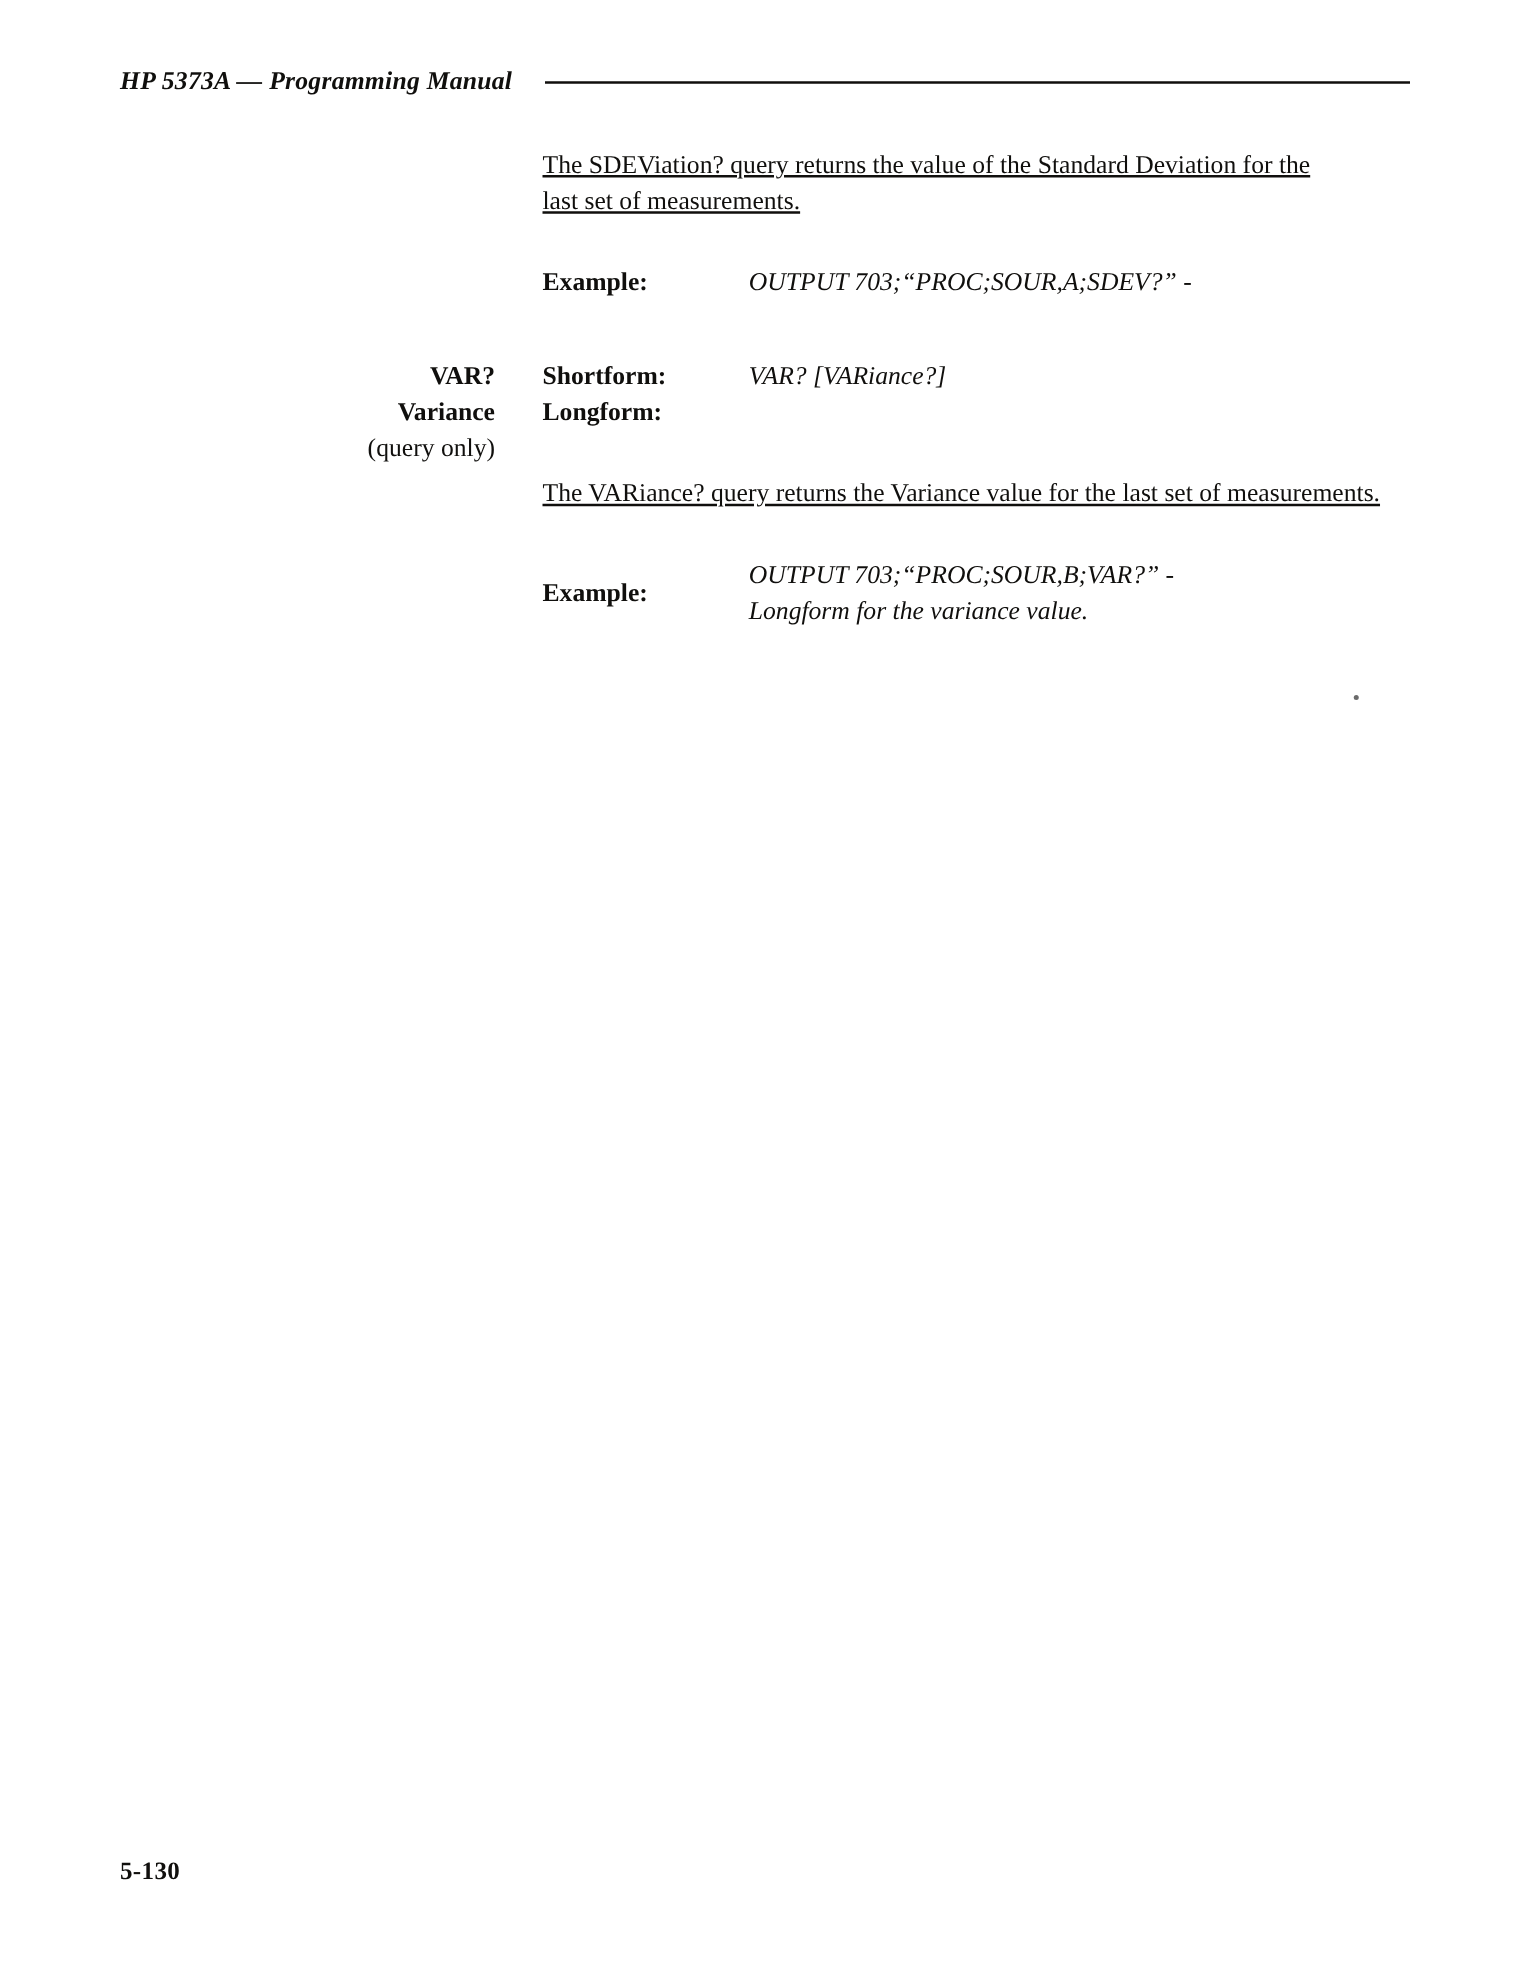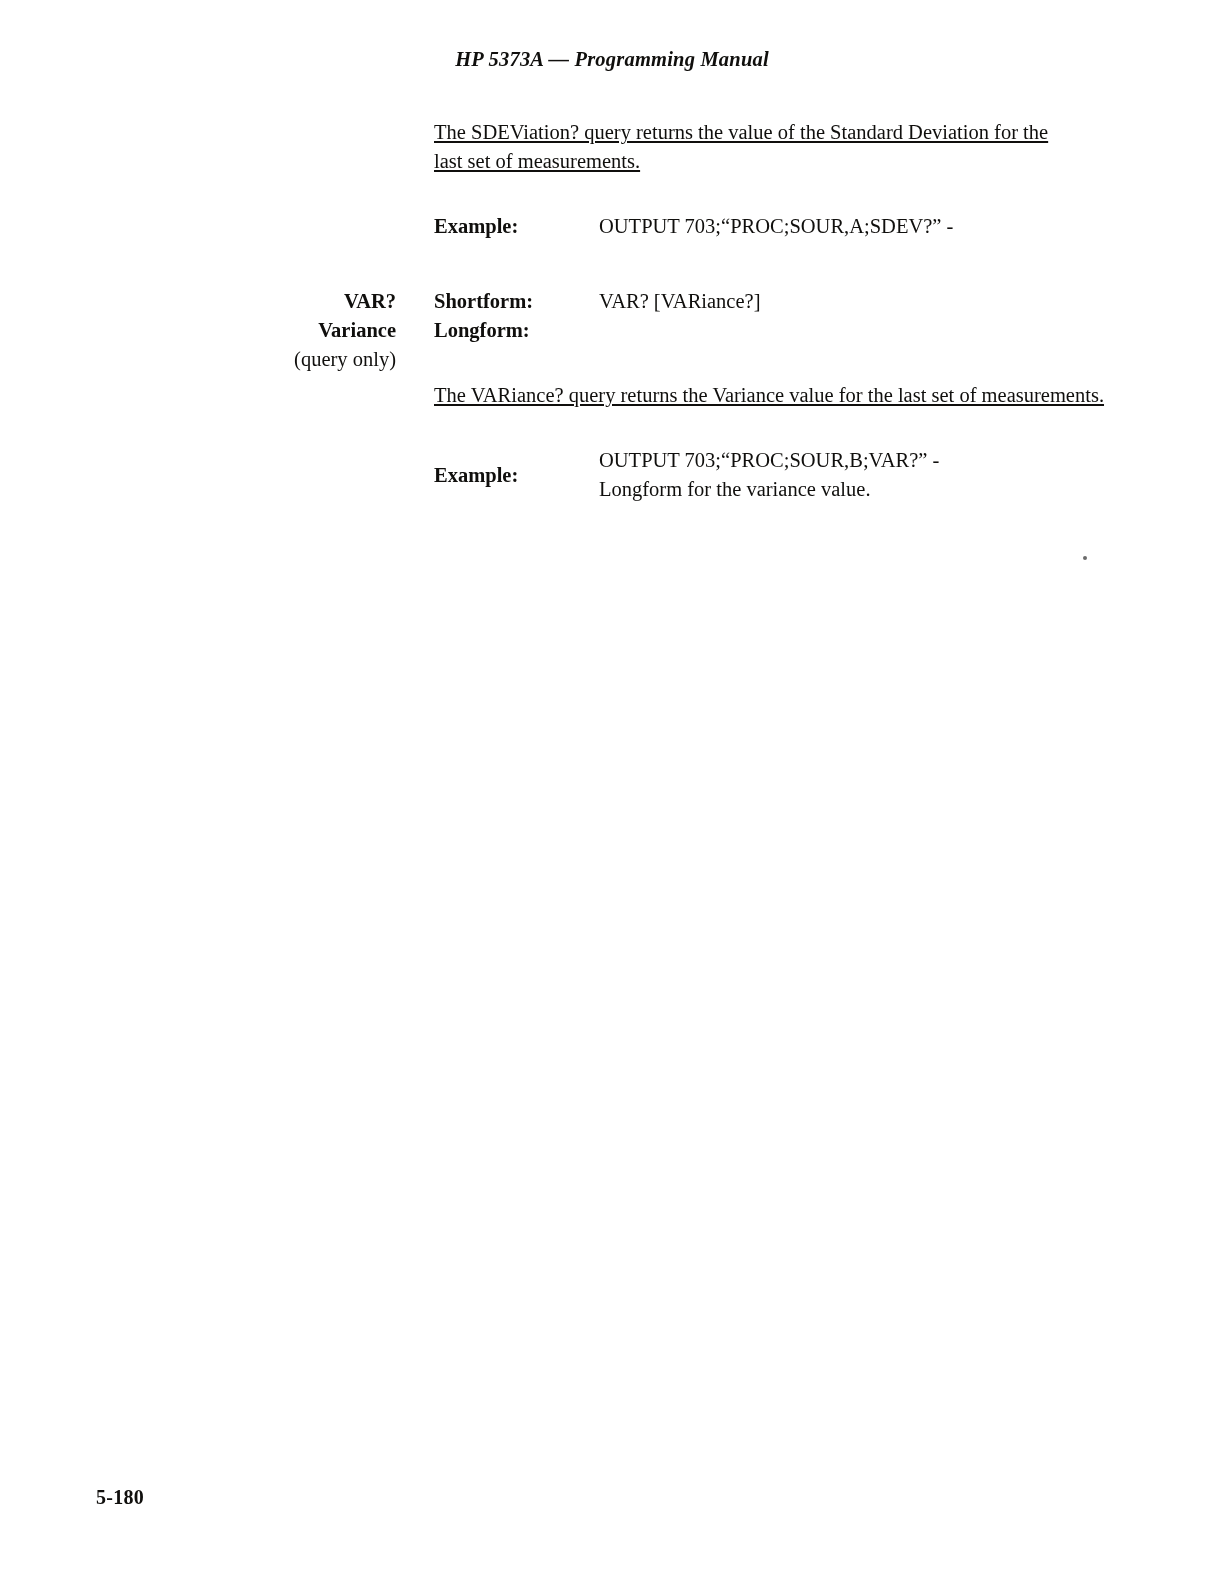--- a/index.html
+++ b/index.html
@@ -18,21 +18,20 @@
 
   
   .page-header {
     position: absolute;
     top: 48px;
     left: 96px;
     right: 96px;
     height: 34px;
     display: flex;
     align-items: center;
-    flex-direction: column;
   }
   .header-title {
     font-family: "Liberation Serif", serif;
     font-style: italic;
     font-weight: bold;
     font-size: 20.5px;
     letter-spacing: 0.2px;
     white-space: nowrap;
     color: #100f0d;
   }
@@ -82,20 +81,21 @@
     width: 165px;
     flex: 0 0 165px;
     font-weight: bold;
     font-size: 20.5px;
     line-height: 29px;
   }
   .row .value {
     flex: 1;
     font-size: 20.5px;
     line-height: 29px;
+    font-style: italic;
   }
   .value .line {
     display: block;
     white-space: nowrap;
   }
 
   
   .side-heading {
     position: absolute;
     left: 0;
@@ -188,13 +188,13 @@
         <span class="line">Longform for the variance value.</span>
       </div>
     </div>
 
   </div>
 
 </div>
 
 <div class="stray-mark"></div>
 
-<div class="page-footer">5-180</div>
+<div class="page-footer">5-130</div>
 
 </body></html>

